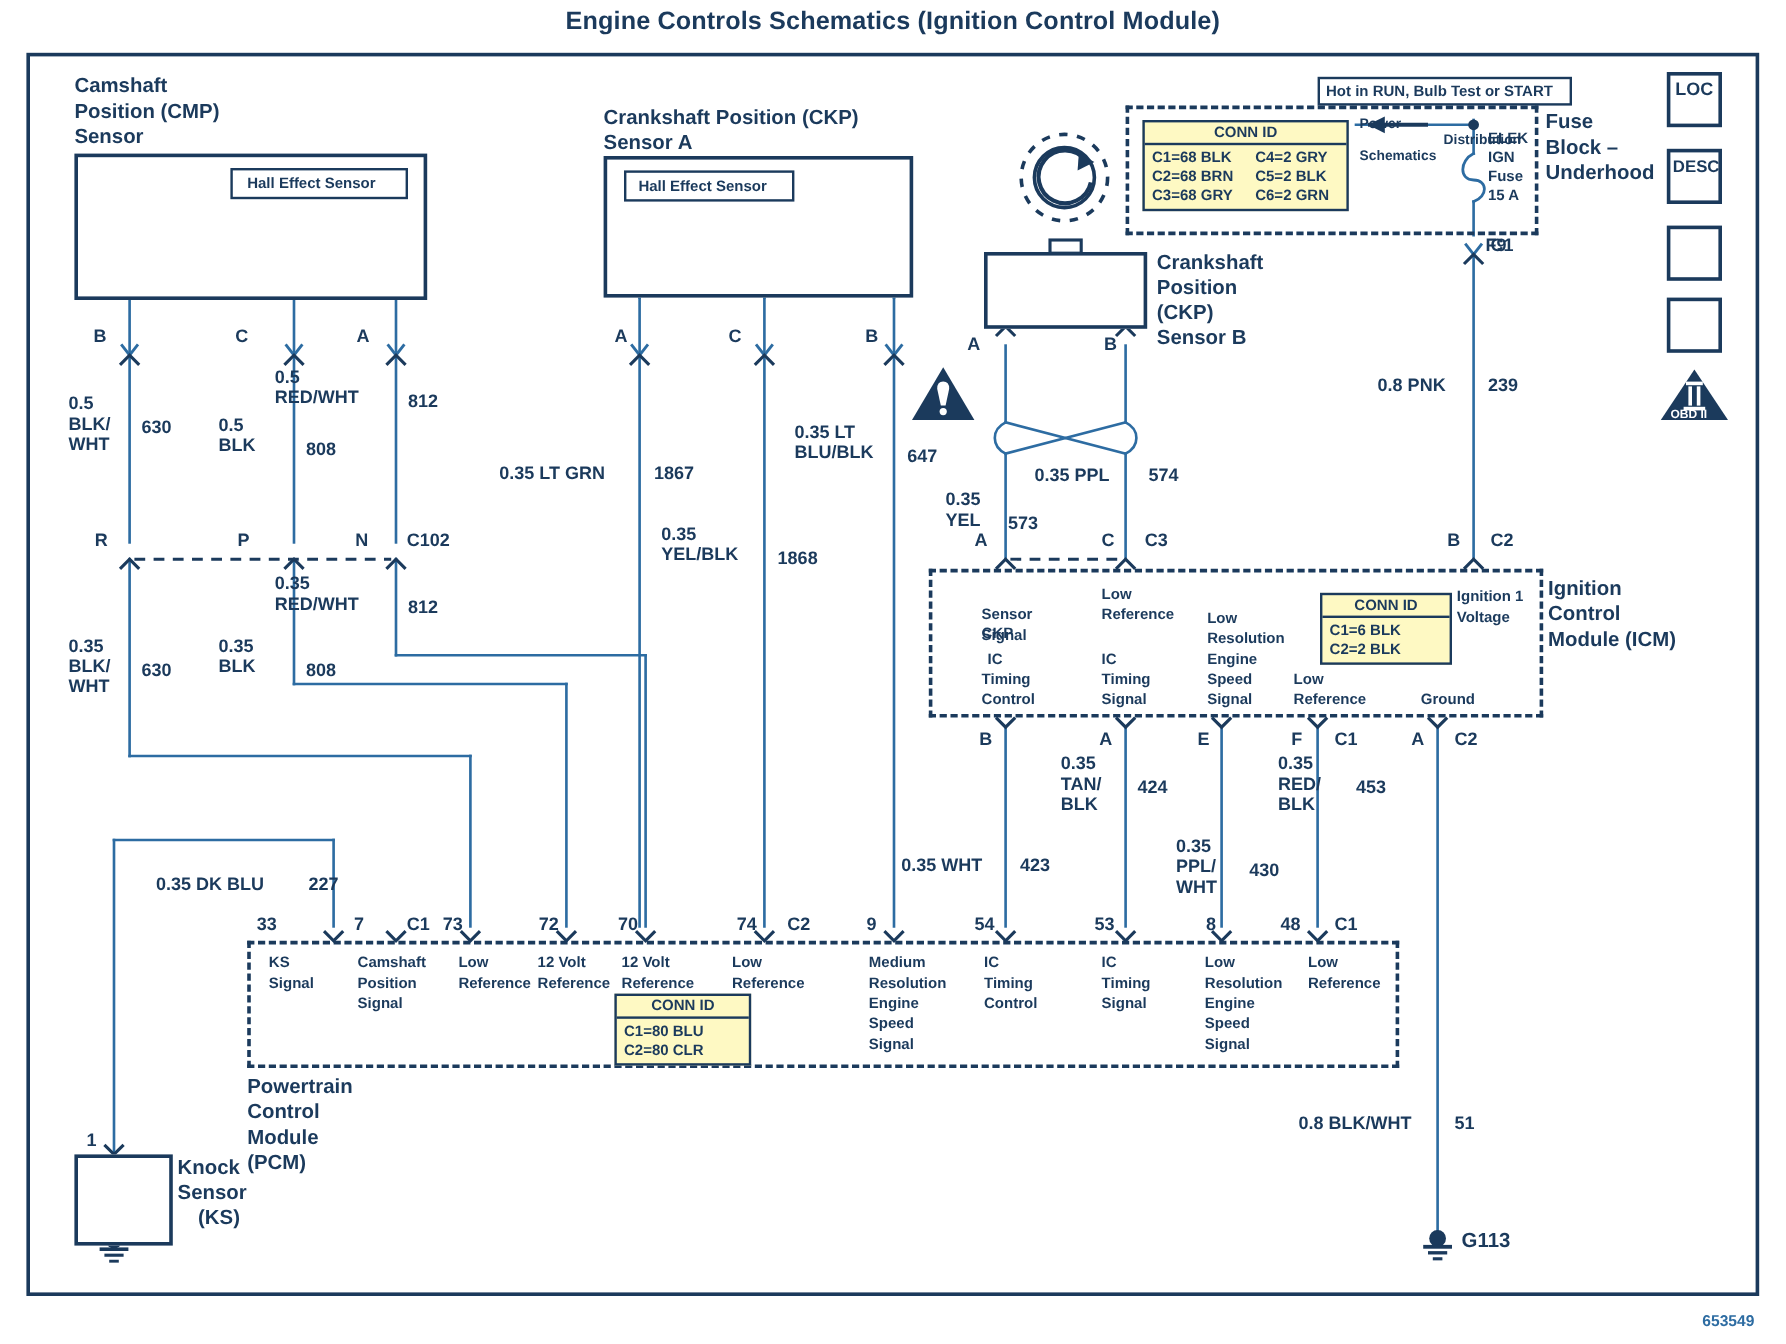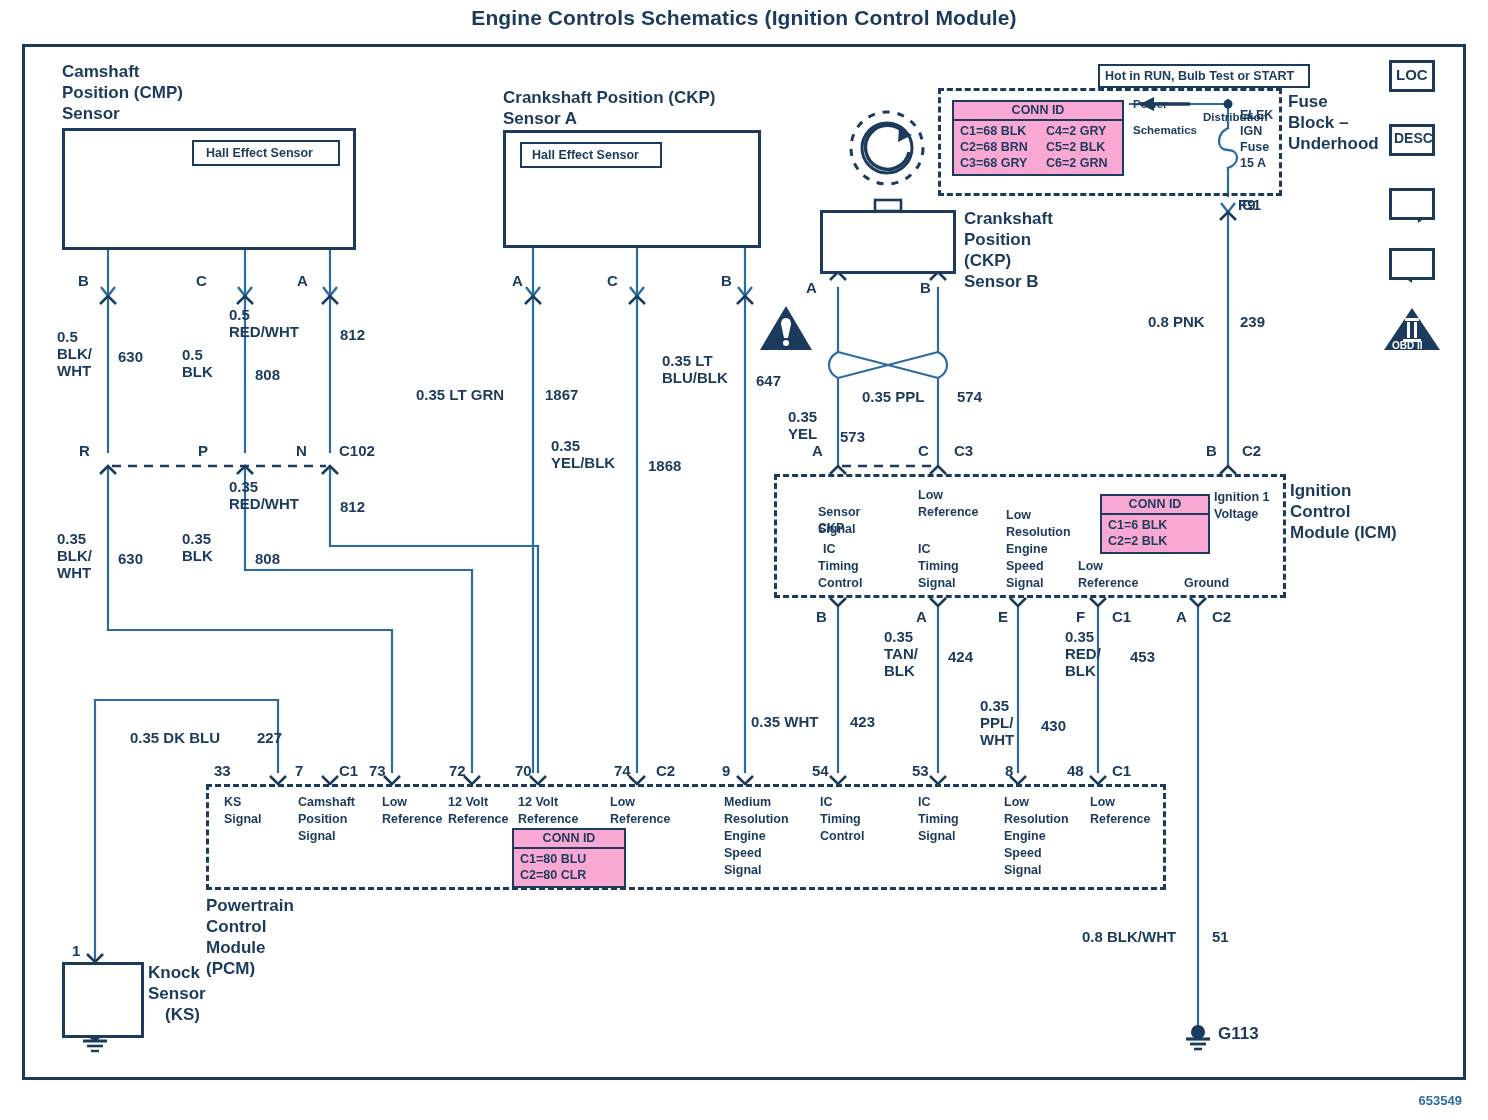--- a/index.html
+++ b/index.html
@@ -14,22 +14,22 @@
     border:3px solid #1b3a5c;box-sizing:border-box;background:transparent;
   }
   .lbl{position:absolute;color:#1b3a5c;font-size:15px;line-height:17px;white-space:pre;}
   .lbl.b{font-weight:bold;}
   .big{font-size:17px;line-height:20px;}
   .sm{font-size:12.5px;line-height:14px;}
   .xs{font-size:11.5px;line-height:13px;}
   .box{position:absolute;border:3px solid #1b3a5c;box-sizing:border-box;background:#fff;}
   .box2{position:absolute;border:2.5px solid #1b3a5c;box-sizing:border-box;background:#fff;}
   .dashbox{position:absolute;border:3px dashed #1b3a5c;box-sizing:border-box;background:transparent;}
-  .navbtn{position:absolute;border:3px solid #1b3a5c;box-sizing:border-box;background:#fff;width:46px;height:32px;}
-  .conn-table{position:absolute;border:2.5px solid #1b3a5c;box-sizing:border-box;background:#f9a8d4;}
+  .navbtn{position:absolute;border:3px solid #1b3a5c;box-sizing:border-box;background:#fff;width:46px;height:46px;}
+  .conn-table{position:absolute;border:2.5px solid #1b3a5c;box-sizing:border-box;background:#fef9c3;}
   .conn-title{text-align:center;font-size:12.5px;font-weight:bold;color:#1b3a5c;
      border-bottom:2.5px solid #1b3a5c;padding:1px 0 2px;}
   .conn-body{padding:2px 6px 3px;font-size:12.5px;font-weight:bold;color:#1b3a5c;line-height:16px;}
   .conn-row{display:flex;}
   .conn-c{white-space:pre;}
   svg{display:block;overflow:visible;}
   #svg-layer{position:absolute;left:0;top:0;width:1488px;height:1120px;pointer-events:none;}
   .pin-name{position:absolute;color:#1b3a5c;font-size:15px;font-weight:bold;}
   #doc-id{position:absolute;right:26px;bottom:12px;color:#2d6ca2;font-size:13px;font-weight:bold;}
 </style>

